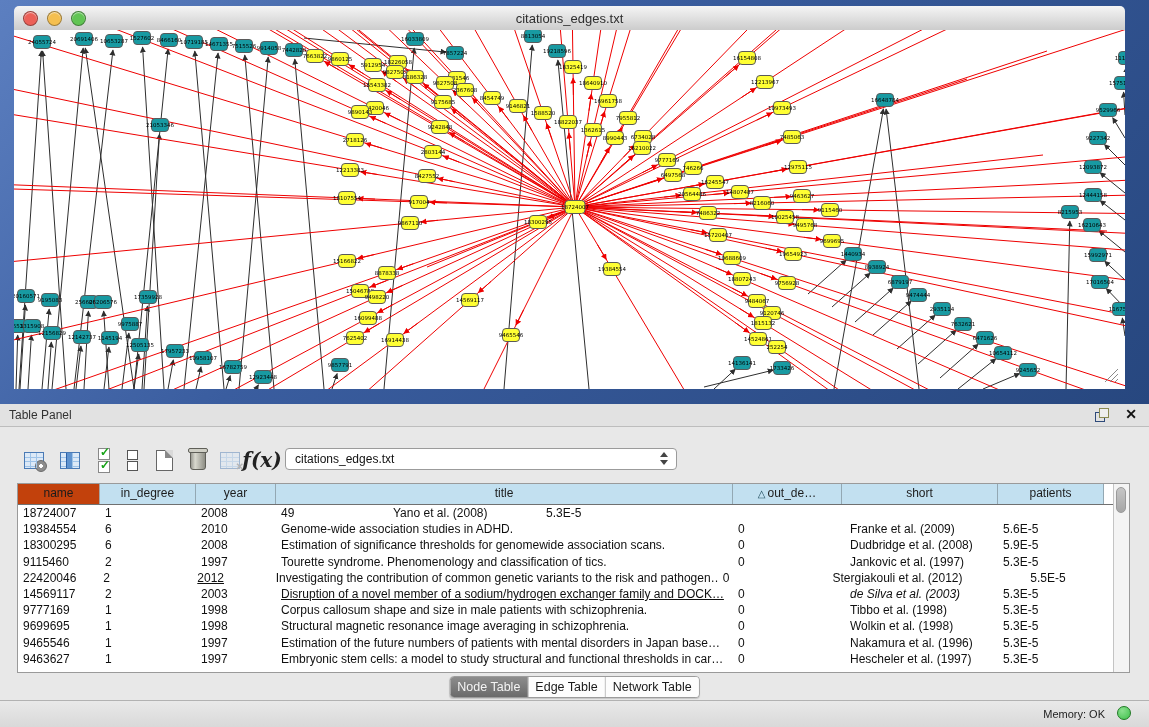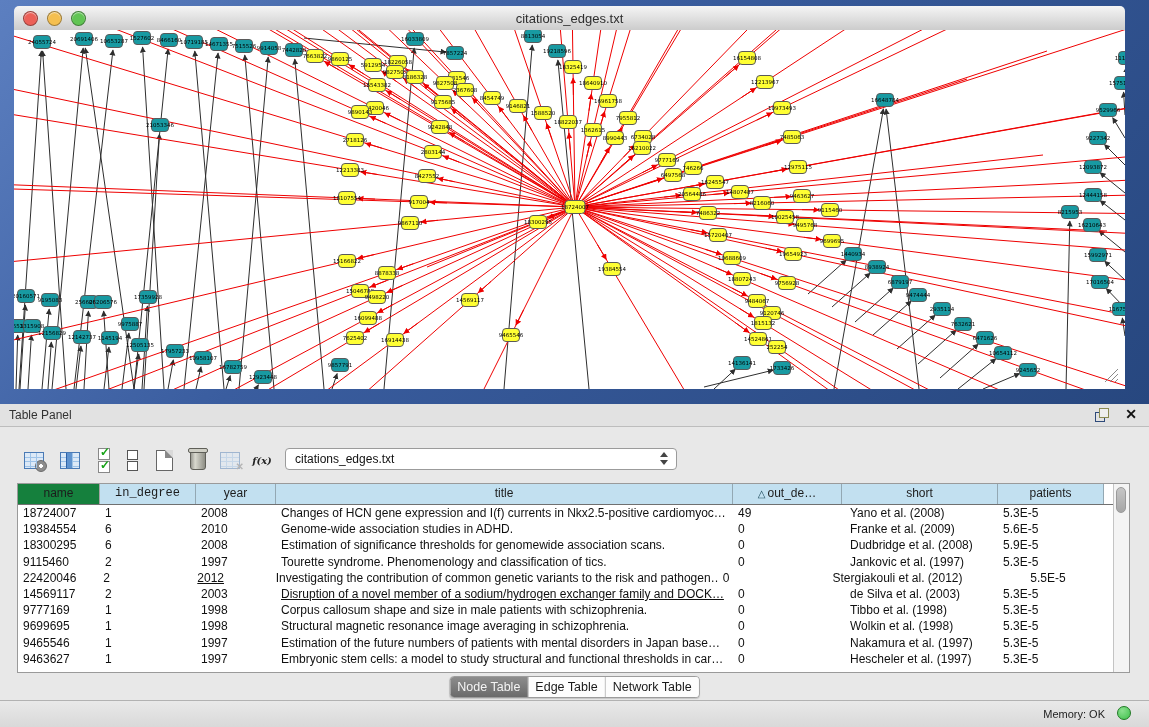--- a/index.html
+++ b/index.html
@@ -25,38 +25,38 @@
              border-bottom:1px solid #bdbdbd;}
   .panel-hdr .ttl{position:absolute;left:9px;top:4px;font-size:12px;color:#333;}
   .panel-float{position:absolute;right:40px;top:3px;width:16px;height:16px;cursor:pointer;}
   .panel-float .sq1{position:absolute;left:2px;top:5px;width:8px;height:8px;border:1px solid #2e4a7a;background:transparent;}
   .panel-float .sq2{position:absolute;left:6px;top:1px;width:8px;height:8px;border:1px solid #8a8a52;background:#eee;}
   .panel-close{position:absolute;right:12px;top:2px;font-size:14px;font-weight:bold;color:#111;cursor:pointer;}
 
   
   .toolbar{position:absolute;left:0;top:36px;width:1149px;height:42px;}
   .tbtn{position:absolute;top:6px;width:28px;height:28px;display:flex;align-items:center;justify-content:center;}
-  .fx{font-family:"DejaVu Serif",serif;font-style:italic;font-weight:bold;font-size:10px;color:#222;}
+  .fx{font-family:"DejaVu Serif",serif;font-style:italic;font-weight:bold;font-size:20px;color:#222;}
   .combo{position:absolute;left:285px;top:8px;width:392px;height:22px;background:#fff;
          border:1px solid #9b9b9b;border-radius:4px;font-size:12px;color:#111;
          display:flex;align-items:center;padding-left:9px;box-sizing:border-box;}
   .combo-arrows{position:absolute;right:6px;top:3px;width:10px;height:16px;}
   .combo-arrows .up{width:0;height:0;border-left:4px solid transparent;border-right:4px solid transparent;
                     border-bottom:5px solid #444;margin-bottom:3px;}
   .combo-arrows .dn{width:0;height:0;border-left:4px solid transparent;border-right:4px solid transparent;
                     border-top:5px solid #444;}
 
   
   .tablewrap{position:absolute;left:17px;top:79px;width:1113px;height:190px;background:#fff;
              border:1px solid #9a9a9a;box-sizing:border-box;overflow:hidden;}
   .thead{display:flex;height:20px;border-bottom:1px solid #707070;}
   .th{background:#c2e0f0;border-right:1px solid #93a8b3;box-sizing:border-box;
       font-size:12px;color:#1c1c1c;text-align:center;line-height:19px;
       white-space:nowrap;overflow:hidden;}
-  .th.sel{background:#15803d;border-right:1px solid #a5a5a5;}
+  .th.sel{background:#c2410c;border-right:1px solid #a5a5a5;}
   .sort-tri{font-size:10px;color:#1d4a5a;margin-right:2px;}
   .trow{display:flex;height:16.2px;line-height:16.2px;font-size:12px;color:#101010;}
   .td{box-sizing:border-box;padding-left:5px;white-space:nowrap;overflow:hidden;}
   .vscroll{position:absolute;right:0;top:0;width:15px;height:188px;background:#f4f4f4;
            border-left:1px solid #c4c4c4;}
   .vthumb{position:absolute;left:2px;top:3px;width:10px;height:26px;border-radius:6px;
           background:linear-gradient(#c6c6c6,#a6a6a6);border:1px solid #9a9a9a;box-sizing:border-box;}
 
   
   .tabsbar{position:absolute;left:0;top:269px;width:1149px;height:28px;}
@@ -901,33 +901,32 @@
       <div class="combo-arrows">
           <div class="up"></div>
           <div class="dn"></div>
         </div>
     </div>
   </div>
 
   <div class="tablewrap">
     <div class="thead" id="thead">
         <div class="th sel" style="width: 82px;">name</div>
-        <div class="th" style="width: 96px; font-family: Liberation Mono, monospace;">in_degree</div>
+        <div class="th" style="width: 96px;">in_degree</div>
         <div class="th" style="width: 80px;">year</div>
         <div class="th" style="width: 457px;">title</div>
         <div class="th" style="width: 109px;"><span class="sort-tri">△</span>out_de…</div>
         <div class="th" style="width: 156px;">short</div>
         <div class="th" style="width: 106px;">patients</div>
       </div>
     <div id="tbody">
         <div class="trow">
           <div class="td" style="width: 82px;">18724007</div>
           <div class="td" style="width: 96px;">1</div>
           <div class="td" style="width: 80px;">2008</div>
-          <div class="td" style="width: 457px;">Changes of HCN gene expression and I(f) currents in Nkx2.5-positive cardiomyoc…</div>
           <div class="td" style="width: 109px;">49</div>
           <div class="td" style="width: 156px; padding-left: 8px;">Yano et al. (2008)</div>
           <div class="td" style="width: 106px;">5.3E-5</div>
         </div>
         <div class="trow">
           <div class="td" style="width: 82px;">19384554</div>
           <div class="td" style="width: 96px;">6</div>
           <div class="td" style="width: 80px;">2010</div>
           <div class="td" style="width: 457px;">Genome-wide association studies in ADHD.</div>
           <div class="td" style="width: 109px;">0</div>
@@ -960,21 +959,21 @@
           <div class="td" style="width: 109px;">0</div>
           <div class="td" style="width: 156px; padding-left: 8px;">Stergiakouli et al. (2012)</div>
           <div class="td" style="width: 106px; margin-left: 48px;">5.5E-5</div>
         </div>
         <div class="trow">
           <div class="td" style="width: 82px;">14569117</div>
           <div class="td" style="width: 96px;">2</div>
           <div class="td" style="width: 80px;">2003</div>
           <div class="td" style="width: 457px; text-decoration: underline;">Disruption of a novel member of a sodium/hydrogen exchanger family and DOCK…</div>
           <div class="td" style="width: 109px;">0</div>
-          <div class="td" style="width: 156px; padding-left: 8px;">de Silva et al. (2003)</div>
+          <div class="td" style="width: 156px; padding-left: 8px; font-style: italic;">de Silva et al. (2003)</div>
           <div class="td" style="width: 106px;">5.3E-5</div>
         </div>
         <div class="trow">
           <div class="td" style="width: 82px;">9777169</div>
           <div class="td" style="width: 96px;">1</div>
           <div class="td" style="width: 80px;">1998</div>
           <div class="td" style="width: 457px;">Corpus callosum shape and size in male patients with schizophrenia.</div>
           <div class="td" style="width: 109px;">0</div>
           <div class="td" style="width: 156px; padding-left: 8px;">Tibbo et al. (1998)</div>
           <div class="td" style="width: 106px;">5.3E-5</div>
@@ -987,21 +986,21 @@
           <div class="td" style="width: 109px;">0</div>
           <div class="td" style="width: 156px; padding-left: 8px;">Wolkin et al. (1998)</div>
           <div class="td" style="width: 106px;">5.3E-5</div>
         </div>
         <div class="trow">
           <div class="td" style="width: 82px;">9465546</div>
           <div class="td" style="width: 96px;">1</div>
           <div class="td" style="width: 80px;">1997</div>
           <div class="td" style="width: 457px;">Estimation of the future numbers of patients with mental disorders in Japan base…</div>
           <div class="td" style="width: 109px;">0</div>
-          <div class="td" style="width: 156px; padding-left: 8px;">Nakamura et al. (1997)</div>
+          <div class="td" style="width: 156px; padding-left: 8px;">Nakamura et al. (1996)</div>
           <div class="td" style="width: 106px;">5.3E-5</div>
         </div>
         <div class="trow">
           <div class="td" style="width: 82px;">9463627</div>
           <div class="td" style="width: 96px;">1</div>
           <div class="td" style="width: 80px;">1997</div>
           <div class="td" style="width: 457px;">Embryonic stem cells: a model to study structural and functional thresholds in car…</div>
           <div class="td" style="width: 109px;">0</div>
           <div class="td" style="width: 156px; padding-left: 8px;">Hescheler et al. (1997)</div>
           <div class="td" style="width: 106px;">5.3E-5</div>

